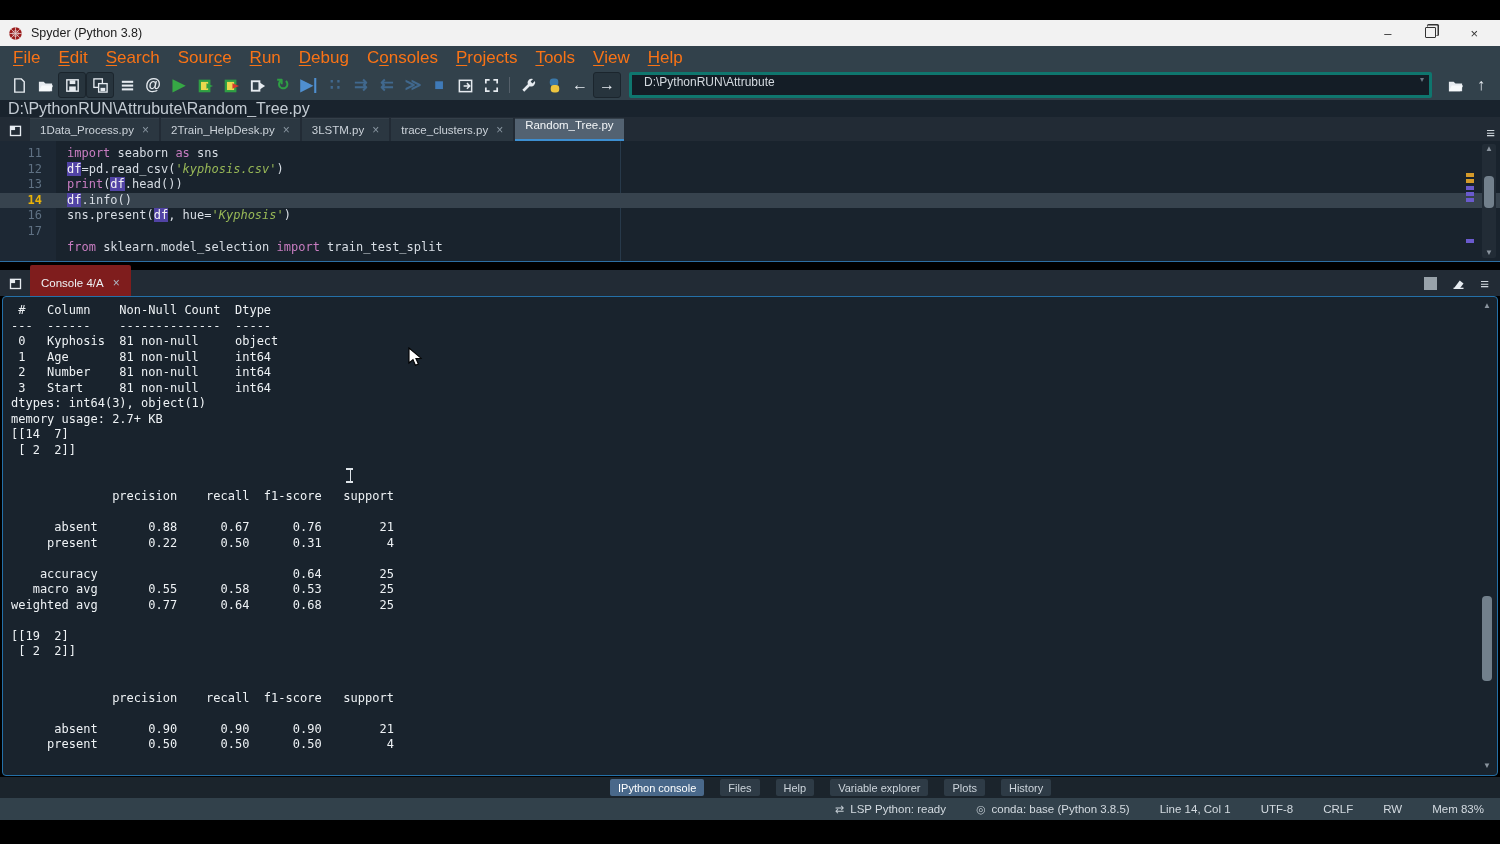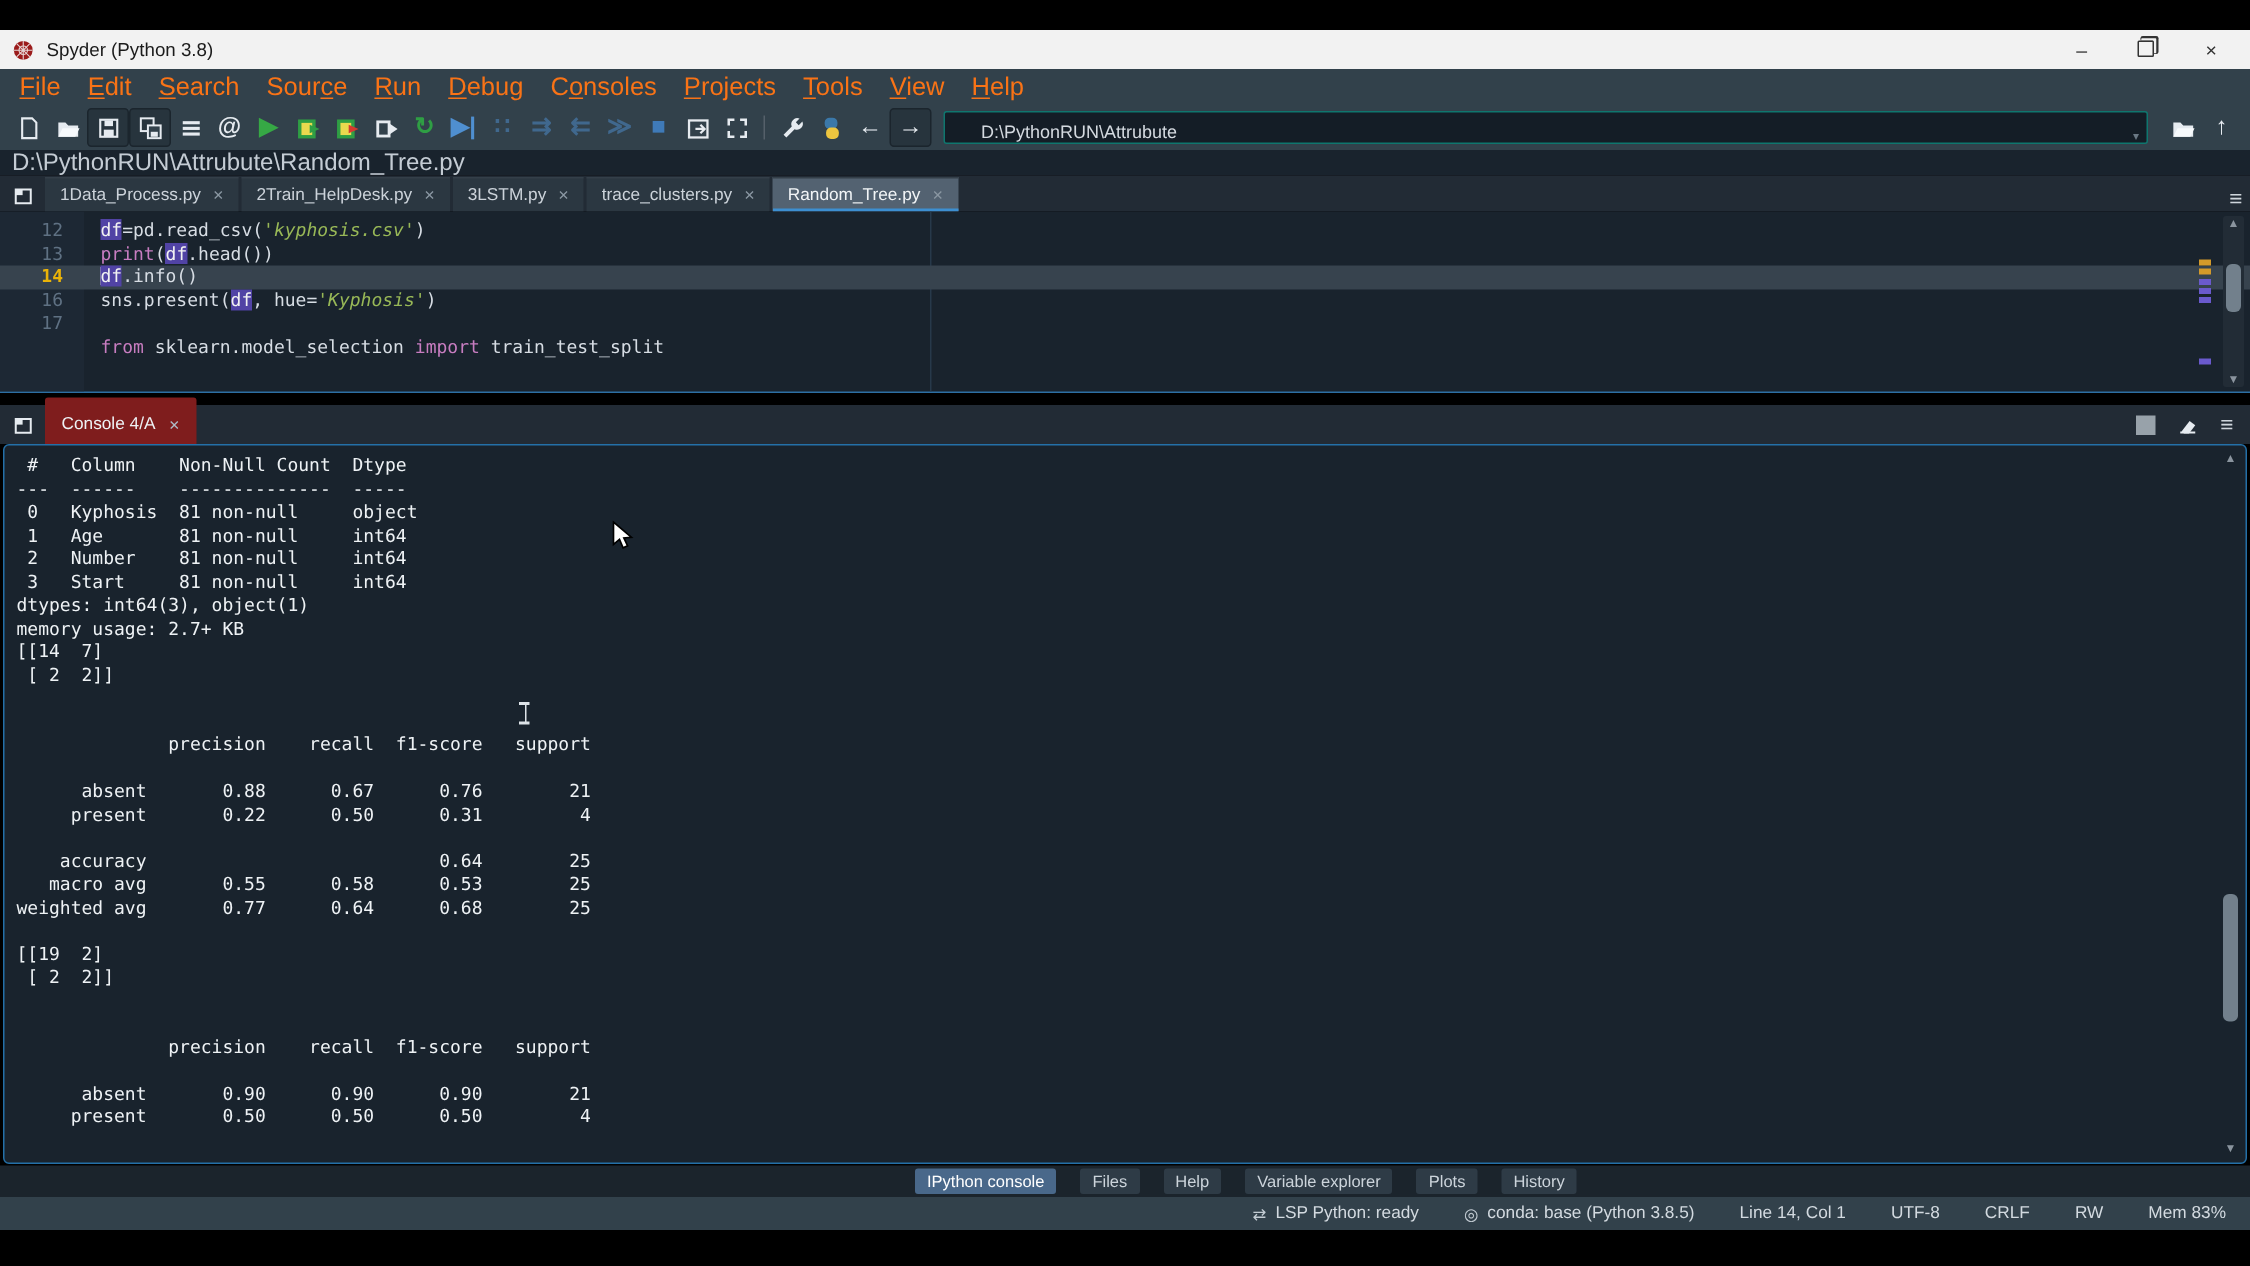--- a/index.html
+++ b/index.html
@@ -21,36 +21,36 @@
   .menu-item u{text-decoration:underline;text-underline-offset:2px;}
   
   .toolbar{position:absolute;top:70px;left:0;right:0;height:30px;background:#32414b;
            display:flex;align-items:center;padding:0 6px;box-sizing:border-box;}
   .tb-btn{width:26px;height:24px;display:inline-flex;align-items:center;justify-content:center;flex:0 0 auto;}
   .tb-btn svg{width:17px;height:17px;}
   .tb-glyph{font-size:16px;line-height:16px;font-weight:bold;}
   .tb-sep{width:1px;height:16px;background:#55606a;margin:0 5px;flex:0 0 auto;}
   .tb-box{background:#27343d;border:1px solid #1b252d;border-radius:3px;}
   .dim{opacity:.5;}
-  .wd-input{flex:1;height:20px;margin:0 10px 0 8px;background:#141d26;border:1px solid #0f766e;
-            border-radius:2px;color:#d4dae0;font-size:12px;display:flex;align-items:flex-end;
-            padding:0 24px;position:relative;}
+  .wd-input{flex:1;height:20px;margin:0 10px 0 8px;background:#141d26;border:3px solid #0f766e;
+            border-radius:2px;color:#d4dae0;font-size:12px;display:flex;align-items:flex-start;
+            padding:0 12px;position:relative;}
   .wd-input .dd{position:absolute;right:5px;color:#6a7884;font-size:8px;}
   
   .pathbar{position:absolute;top:100px;left:0;right:0;height:17px;background:#19232d;
            color:#c4ccd4;font-size:16px;display:flex;align-items:center;padding-left:8px;}
   
   .edtabs{position:absolute;top:117px;left:0;right:0;height:24px;background:#222b35;
           display:flex;align-items:flex-end;}
   .tabstrip-btn{width:26px;height:22px;display:flex;align-items:center;justify-content:center;margin:0 2px;}
   .tabstrip-btn svg{width:15px;height:15px;}
   .ed-tab{height:22px;display:flex;align-items:center;gap:8px;padding:0 10px;margin-right:2px;
           background:#2b3741;color:#ccd3da;font-size:11.5px;border-top:1px solid #343f49;}
   .ed-tab .x{color:#8a97a2;font-size:12px;}
-  .ed-tab.active{background:#536271;color:#f2f5f7;box-shadow:inset 0 -2px 0 #3d8fd1;}
+  .ed-tab.active{background:#536271;color:#f2f5f7;box-shadow:inset 0 -2px 0 #3d8fd1;flex-direction:column;}
   .tabbar-right{margin-left:auto;display:flex;align-items:center;padding-right:6px;color:#cfd6dc;}
   .burger{font-size:15px;letter-spacing:-1px;}
   
   .editor{position:absolute;top:141px;left:0;right:0;height:121px;background:#19232d;
           overflow:hidden;border-bottom:1px solid #2d6fa3;box-sizing:border-box;}
   .gutter{position:absolute;top:0;left:0;width:56px;height:100%;background:#1d2834;}
   .edge-line{position:absolute;top:0;left:620px;width:1px;height:100%;background:#27394a;}
   .code-rows{position:absolute;top:5px;left:0;right:0;font-family:"DejaVu Sans Mono",monospace;
              font-size:12px;}
   .crow{position:relative;height:15.6px;line-height:15.6px;white-space:pre;}
@@ -343,20 +343,21 @@
       </span>
     <span class="tabbar-right">
         <span class="burger">≡</span>
       </span>
   </div>
 
   <div class="editor">
     <div class="gutter"></div>
     <div class="edge-line"></div>
     <div class="code-rows" id="code-rows">
+        <div class="crow"><span class="ln">11</span><span class="src"><span class="kw">import</span><span> seaborn </span><span class="kw">as</span><span> sns</span></span></div>
         <div class="crow"><span class="ln">12</span><span class="src"><span class="occ">df</span><span>=pd.read_csv(</span><span class="str">'kyphosis.csv'</span><span>)</span></span></div>
         <div class="crow"><span class="ln">13</span><span class="src"><span class="kw">print</span><span>(</span><span class="occ">df</span><span>.head())</span></span></div>
         <div class="crow current"><span class="ln">14</span><span class="src"><span class="caret"></span><span class="occ">df</span><span>.info()</span></span></div>
         <div class="crow"><span class="ln">16</span><span class="src"><span>sns.present(</span><span class="occ">df</span><span>, hue=</span><span class="str">'Kyphosis'</span><span>)</span></span></div>
         <div class="crow"><span class="ln">17</span><span class="src"></span></div>
         <div class="crow"><span class="ln"></span><span class="src"><span class="kw">from</span><span> sklearn.model_selection </span><span class="kw">import</span><span> train_test_split</span></span></div>
       </div>
     <div class="ed-marks">
       <i style="top:32px;background:#d49a2a"></i>
         <i style="top:38px;background:#d49a2a"></i>

